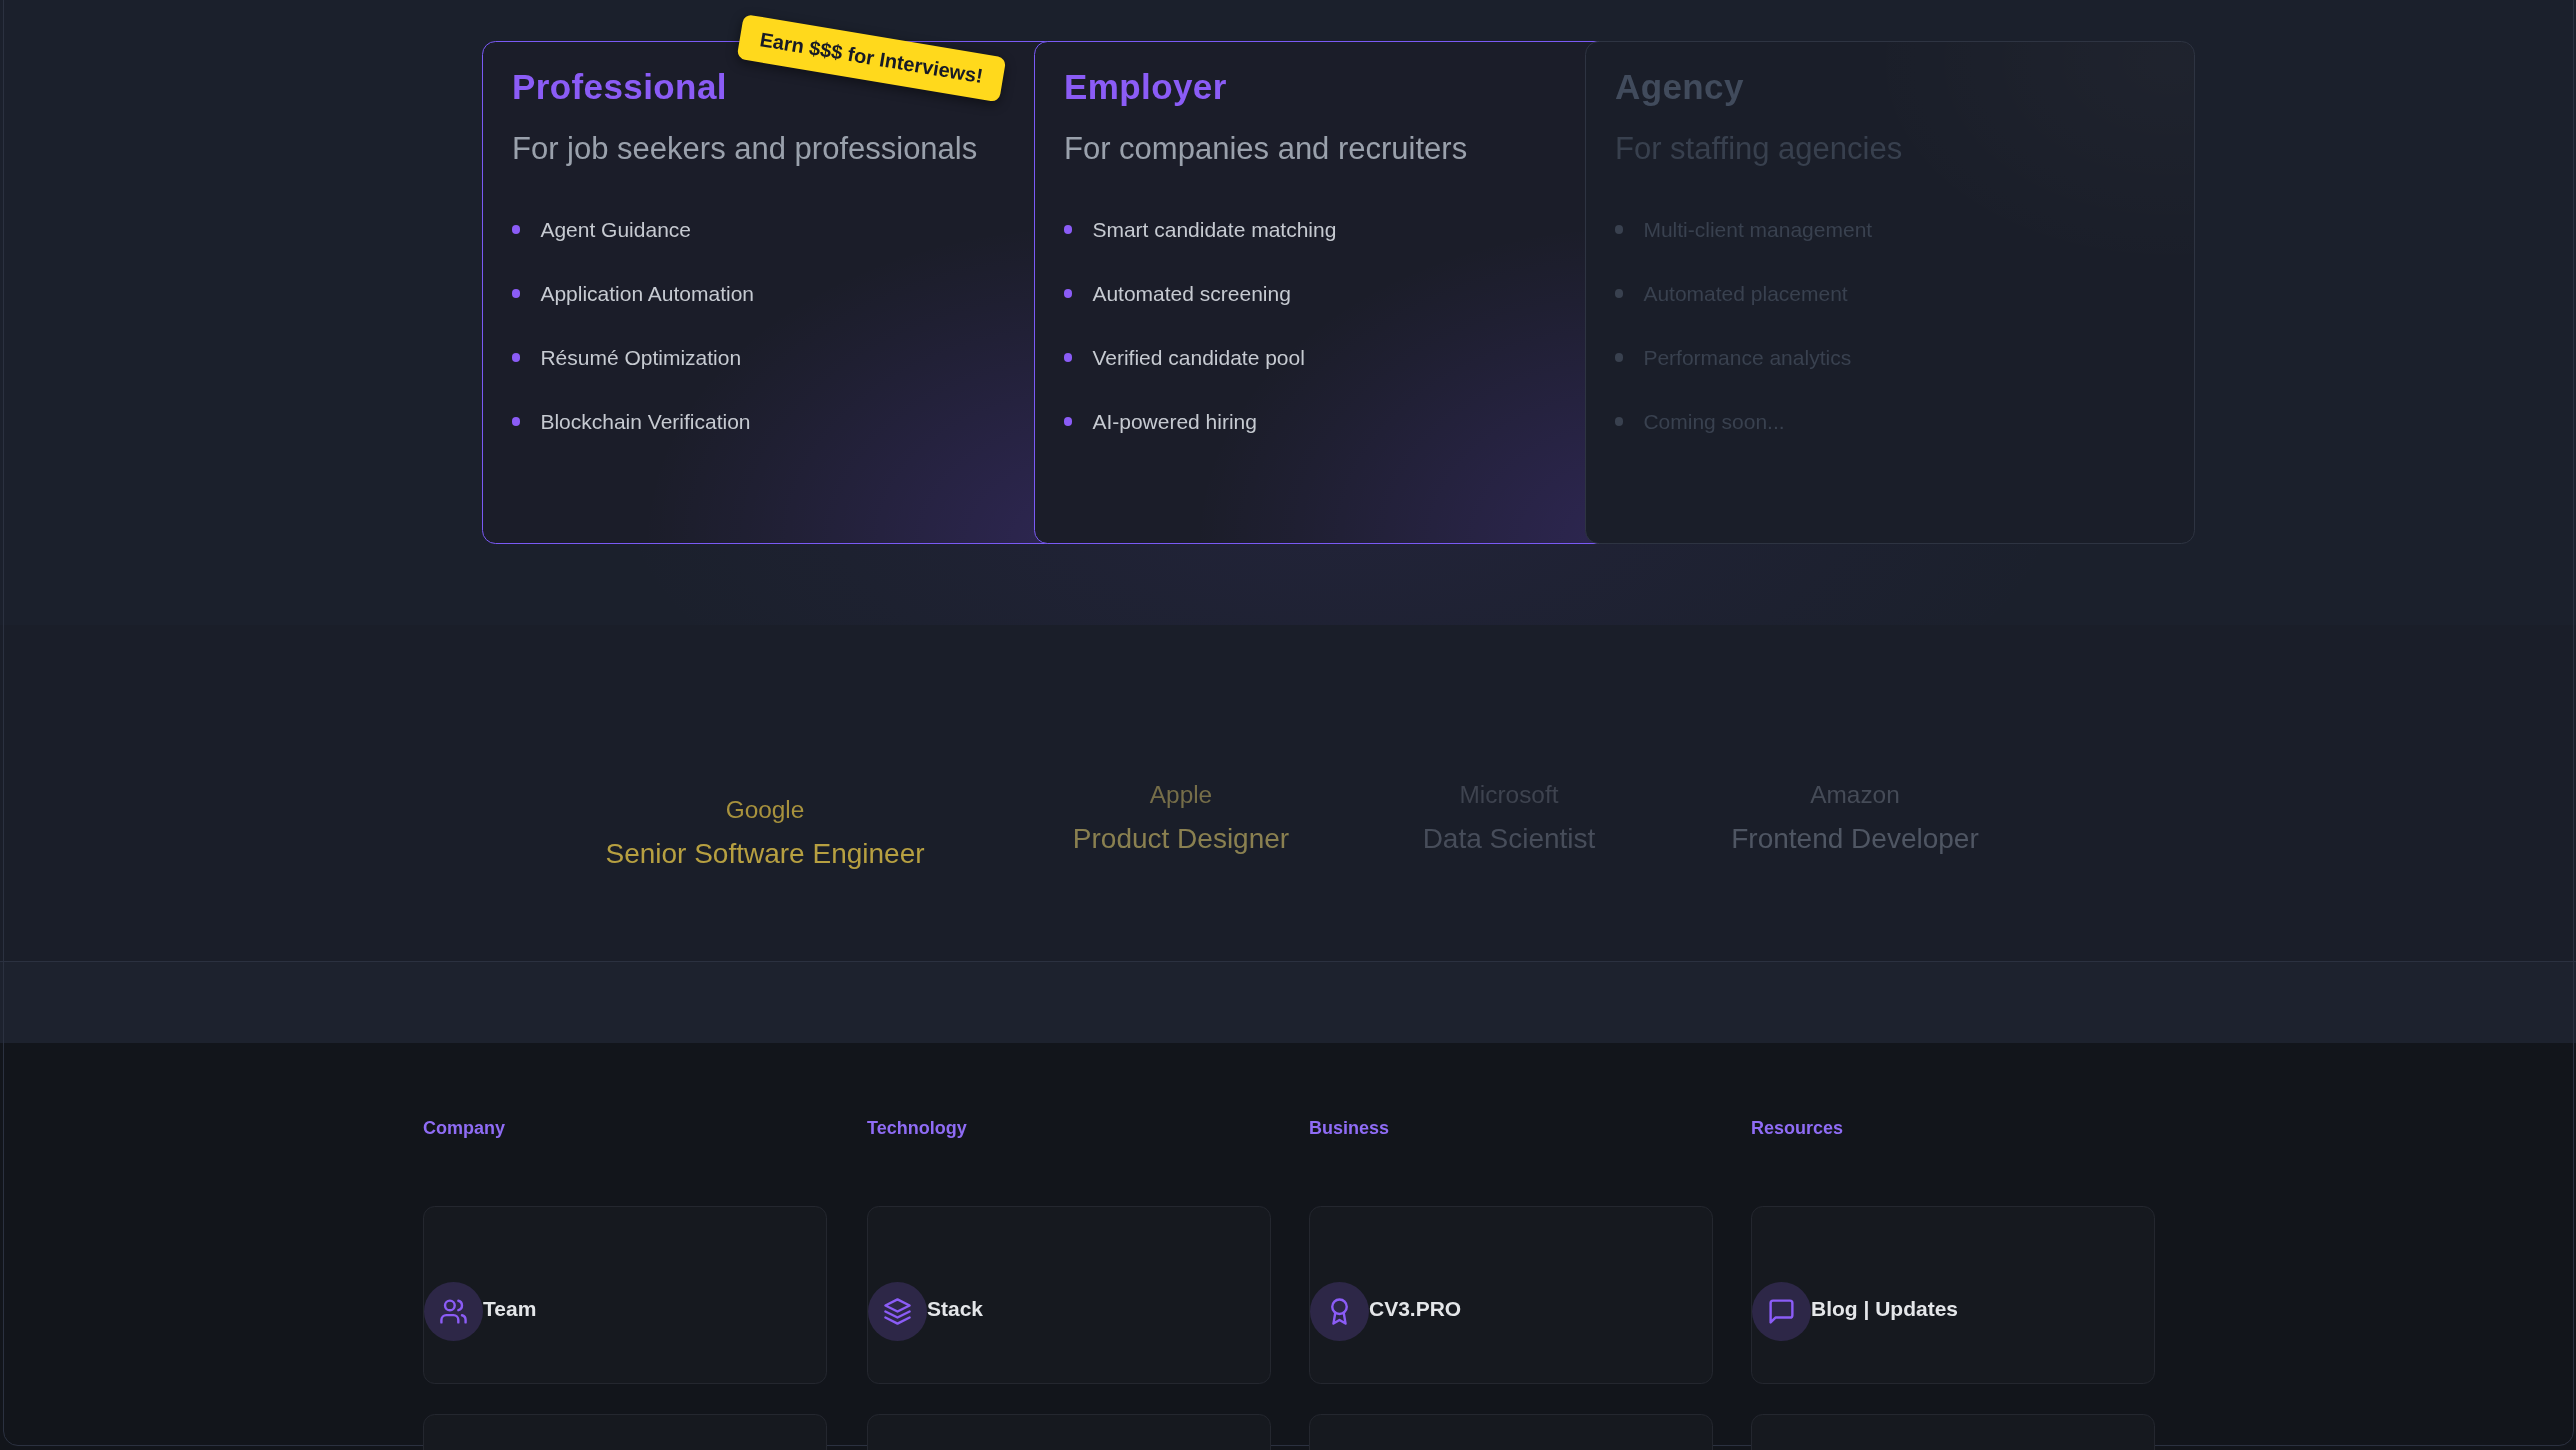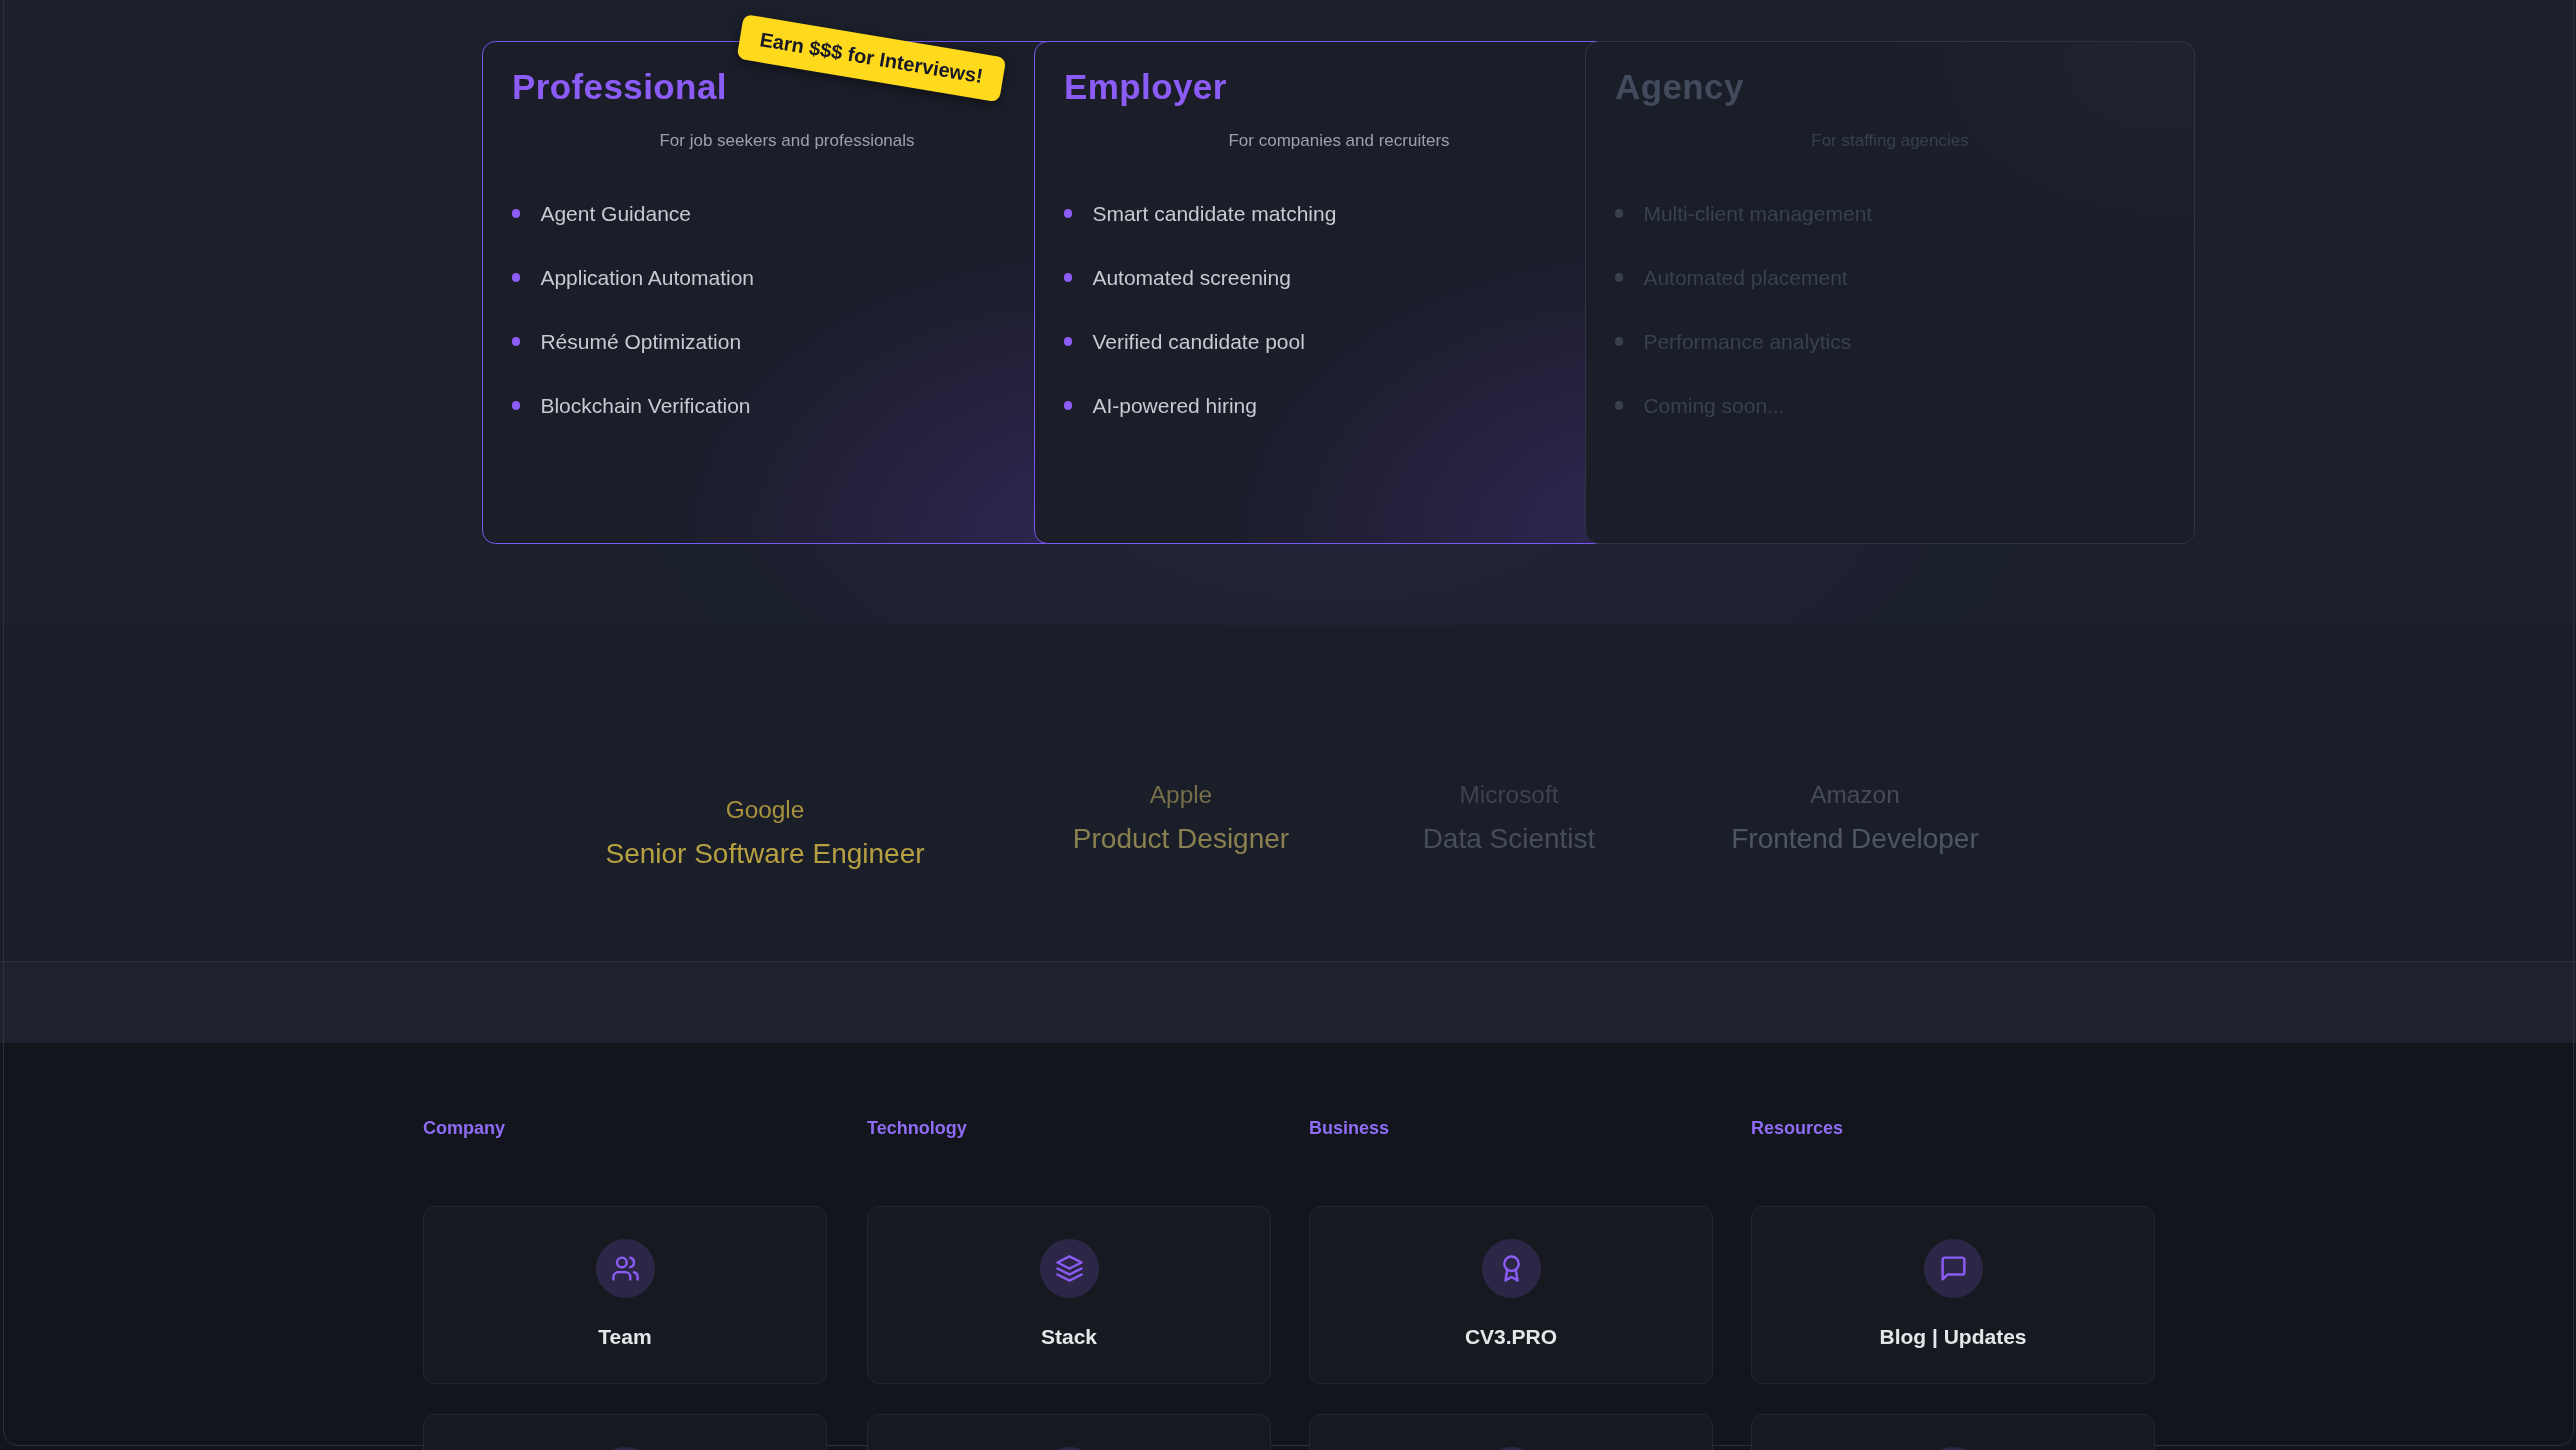--- a/index.html
+++ b/index.html
@@ -24,21 +24,21 @@
         border-radius:13.5px;box-sizing:border-box;padding:25px 29px;}
   .plan.active{border:1.7px solid #7a5af5;
     background:radial-gradient(640px 455px at 100% 100%, rgba(124,77,255,.20), rgba(124,77,255,.04) 55%, transparent 70%),#1b1d29;}
   .plan.disabled{border:0.8px solid #2e3442;
     background:radial-gradient(522px 354px at 96% 4%, rgba(255,255,255,.025), transparent 60%),#1a1e29;}
   .plan-professional{left:482px;}
   .plan-employer{left:1034px;}
   .plan-agency{left:1585px;}
   .plan-title{font-size:35px;font-weight:bold;color:#8b5cf6;letter-spacing:0.4px;}
   .plan.disabled .plan-title{color:#414b5c;}
-  .plan-sub{margin-top:23.6px;font-size:17px;color:#9aa1ac;text-align:center;}
+  .plan-sub{margin-top:23.6px;font-size:31px;color:#9aa1ac;}
   .plan.disabled .plan-sub{color:#38404e;}
   .features{margin-top:51px;}
   .feature{display:flex;align-items:center;margin-bottom:40px;}
   .dot{width:8.4px;height:8.4px;border-radius:50%;background:#8b5cf6;margin-right:20px;flex:0 0 auto;}
   .plan.disabled .dot{background:#39414f;}
   .feature-text{font-size:21px;color:#c6cad1;}
   .plan.disabled .feature-text{color:#39414f;}
 
   
   .badge{position:absolute;left:744px;top:13.5px;z-index:10;
@@ -53,21 +53,21 @@
   .job-company{font-size:24.4px;}
   .job-title{font-size:28px;margin-top:13.5px;text-align:center;}
   .job-1{left:765px;margin-top:15px;}  .job-1 .job-company{color:#a8923d;} .job-1 .job-title{color:#b7a041;}
   .job-2{left:1181px;} .job-2 .job-company{color:#766e49;} .job-2 .job-title{color:#8a8050;}
   .job-3{left:1509px;} .job-3 .job-company{color:#3e434f;} .job-3 .job-title{color:#474d5a;}
   .job-4{left:1855px;} .job-4 .job-company{color:#454b57;} .job-4 .job-title{color:#4f5663;}
   .fcol-1{left:423px;} .fcol-2{left:867px;} .fcol-3{left:1309px;} .fcol-4{left:1751px;}
   .fcol-heading{position:absolute;top:1118px;font-size:18px;font-weight:bold;color:#8f6cf5;z-index:3;}
   .fcard{position:absolute;width:404px;box-sizing:border-box;z-index:3;
          background:#16191f;border:0.8px solid #24272f;border-radius:11.8px;
-         display:flex;flex-direction:column;align-items:center;}
+         display:flex;flex-direction:row;align-items:center;}
   .fcard.row1{top:1206px;height:178px;}
   .fcard.row2{top:1414px;height:237px;}
   .icon-circle{width:59px;height:59px;border-radius:50%;background:#2d2747;margin-top:32px;
                display:flex;align-items:center;justify-content:center;flex:0 0 auto;}
   .icon-circle svg{width:29px;height:29px;stroke:#8b5cf6;fill:none;stroke-width:2;
                    stroke-linecap:round;stroke-linejoin:round;}
   .fcard-label{margin-top:27px;font-size:21px;font-weight:bold;color:#e4e6e9;}
 </style>
 </head>
 <body>

